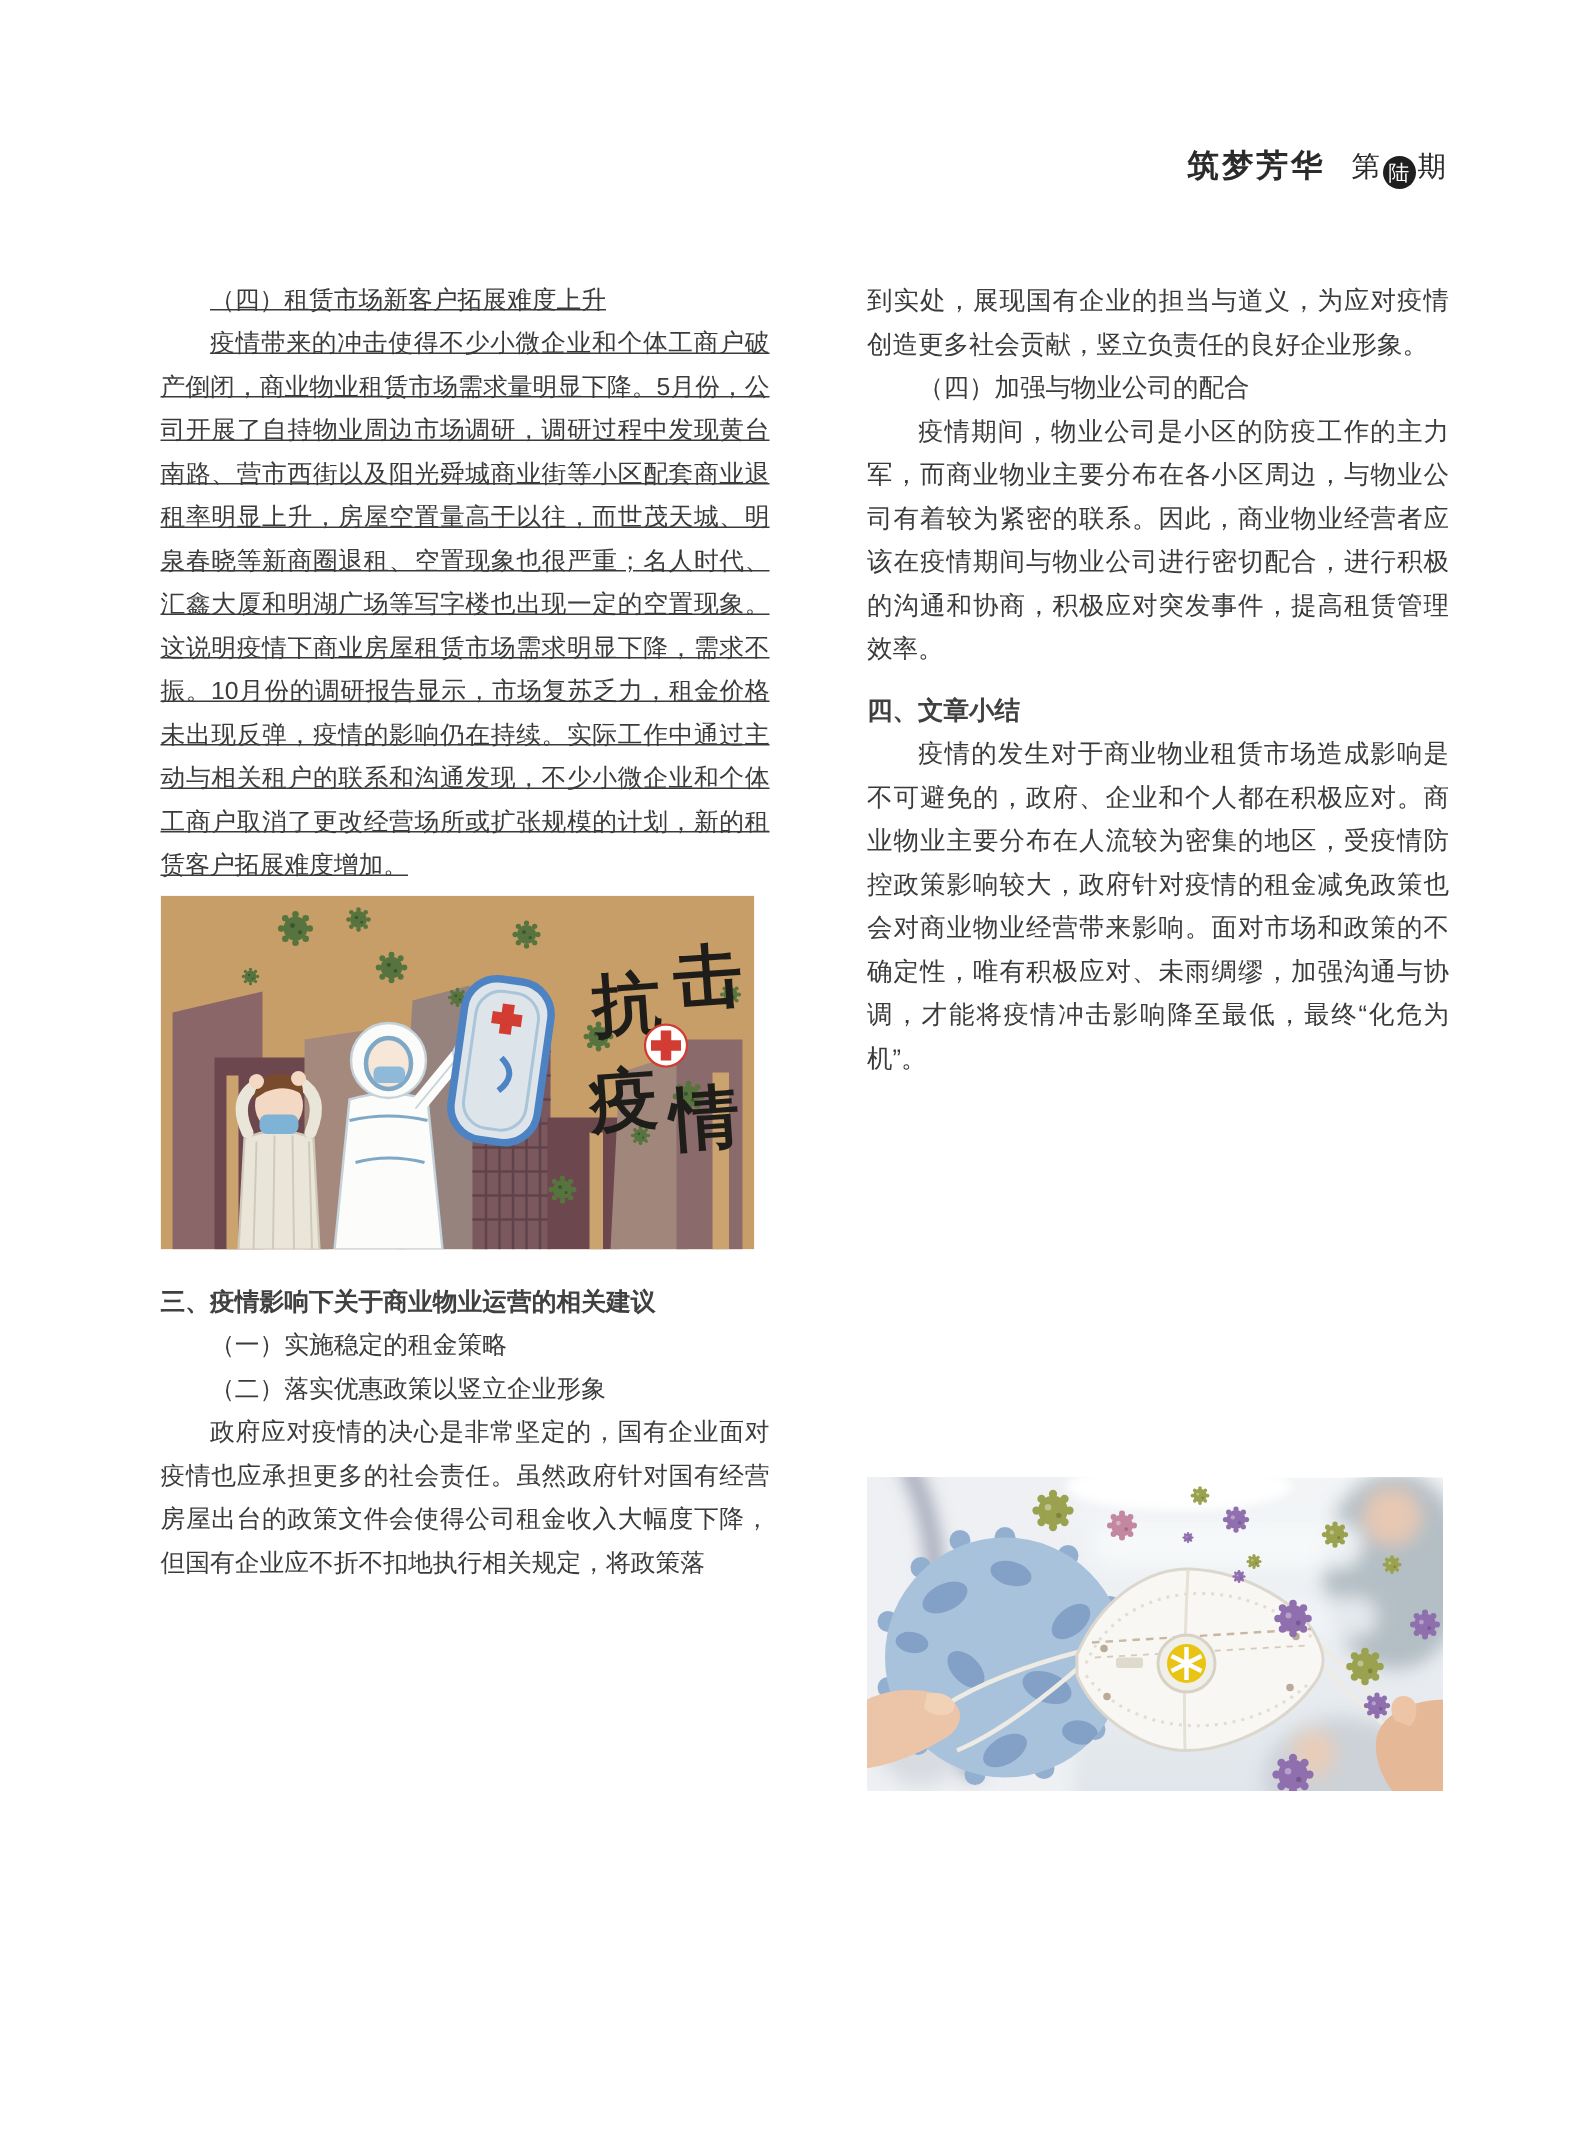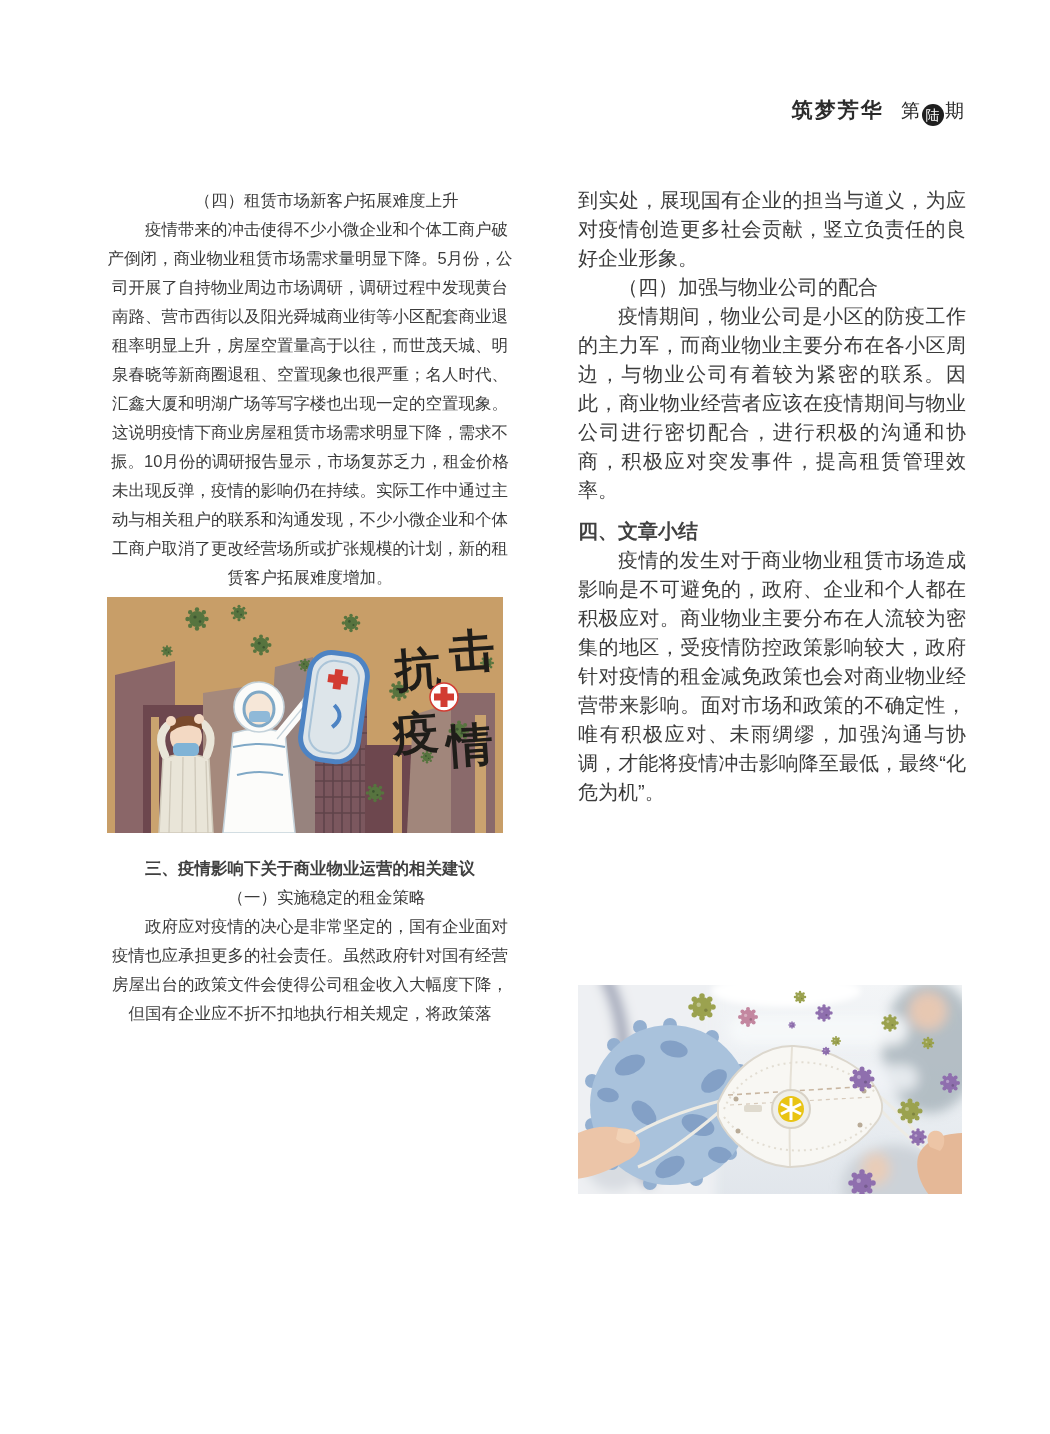--- a/index.html
+++ b/index.html
@@ -12,25 +12,25 @@
   .header{position:absolute;top:96px;left:0;width:965px;text-align:right;font-size:19px;color:#2b2b2b;white-space:nowrap;}
   .header .mag{font-weight:700;font-size:21px;letter-spacing:2px;}
   .header .issue{margin-left:12px;letter-spacing:1px;}
   .issue-circle{
     display:inline-block;width:22px;height:22px;border-radius:50%;
     background:#1f1f1f;color:#fff;font-size:14px;line-height:22px;text-align:center;
     vertical-align:-3px;margin:0 1px;
   }
   
   .col{position:absolute;text-align:justify;}
-  .col-left-1{left:107px;top:186px;width:406px;}
+  .col-left-1{left:107px;top:186px;width:406px;text-decoration:underline;}
   .col-left-2{left:107px;top:854px;width:406px;}
   .col-right-1{left:578px;top:186px;width:388px;}
-  .col-left-1 p,.col-left-2 p{font-size:16.5px;line-height:29px;margin:0;text-align:center;}
-  .col-right-1 p{font-size:20px;line-height:29px;margin:0;}
+  .col-left-1 p,.col-left-2 p{font-size:16.5px;line-height:29px;margin:0;}
+  .col-right-1 p{font-size:17px;line-height:29px;margin:0;}
   p.indent{text-indent:2em;}
   p.cont{text-indent:0;}
   .section-head{font-weight:700;font-size:18px;color:#404040;line-height:29px;margin:0;text-align:left;}
   .section-head.gap-top{margin-top:12px;}
   
   .figure{position:absolute;overflow:hidden;}
   .fig-illustration{left:107px;top:597px;width:396px;height:236px;}
   .fig-photo{left:578px;top:985px;width:384px;height:233px;}
   .figure svg{display:block;width:100%;height:100%;}
   .calli{font-family:"DejaVu Serif","Liberation Serif",serif;font-weight:700;fill:#1f1d19;}
@@ -159,20 +159,21 @@
         <rect x="327" y="96.5" width="20" height="7" fill="#d23c32"></rect>
         <text class="calli" x="310" y="152" font-size="46" text-anchor="middle" transform="rotate(-4 310 152)">疫</text>
         <text class="calli" x="364" y="164" font-size="46" text-anchor="middle" transform="rotate(-4 364 164)">情</text>
       </g>
     </svg>
   </div>
 
   <div class="col col-left-2">
     <p class="section-head">三、疫情影响下关于商业物业运营的相关建议</p>
     <p class="indent">（一）实施稳定的租金策略</p>
+    <p class="indent">（二）落实优惠政策以竖立企业形象</p>
     <p class="indent">政府应对疫情的决心是非常坚定的，国有企业面对疫情也应承担更多的社会责任。虽然政府针对国有经营房屋出台的政策文件会使得公司租金收入大幅度下降，但国有企业应不折不扣地执行相关规定，将政策落</p>
   </div>
 
   <div class="col col-right-1">
     <p class="cont">到实处，展现国有企业的担当与道义，为应对疫情创造更多社会贡献，竖立负责任的良好企业形象。</p>
     <p class="indent">（四）加强与物业公司的配合</p>
     <p class="indent">疫情期间，物业公司是小区的防疫工作的主力军，而商业物业主要分布在各小区周边，与物业公司有着较为紧密的联系。因此，商业物业经营者应该在疫情期间与物业公司进行密切配合，进行积极的沟通和协商，积极应对突发事件，提高租赁管理效率。</p>
     <p class="section-head gap-top">四、文章小结</p>
     <p class="indent">疫情的发生对于商业物业租赁市场造成影响是不可避免的，政府、企业和个人都在积极应对。商业物业主要分布在人流较为密集的地区，受疫情防控政策影响较大，政府针对疫情的租金减免政策也会对商业物业经营带来影响。面对市场和政策的不确定性，唯有积极应对、未雨绸缪，加强沟通与协调，才能将疫情冲击影响降至最低，最终“化危为机”。</p>
   </div>

